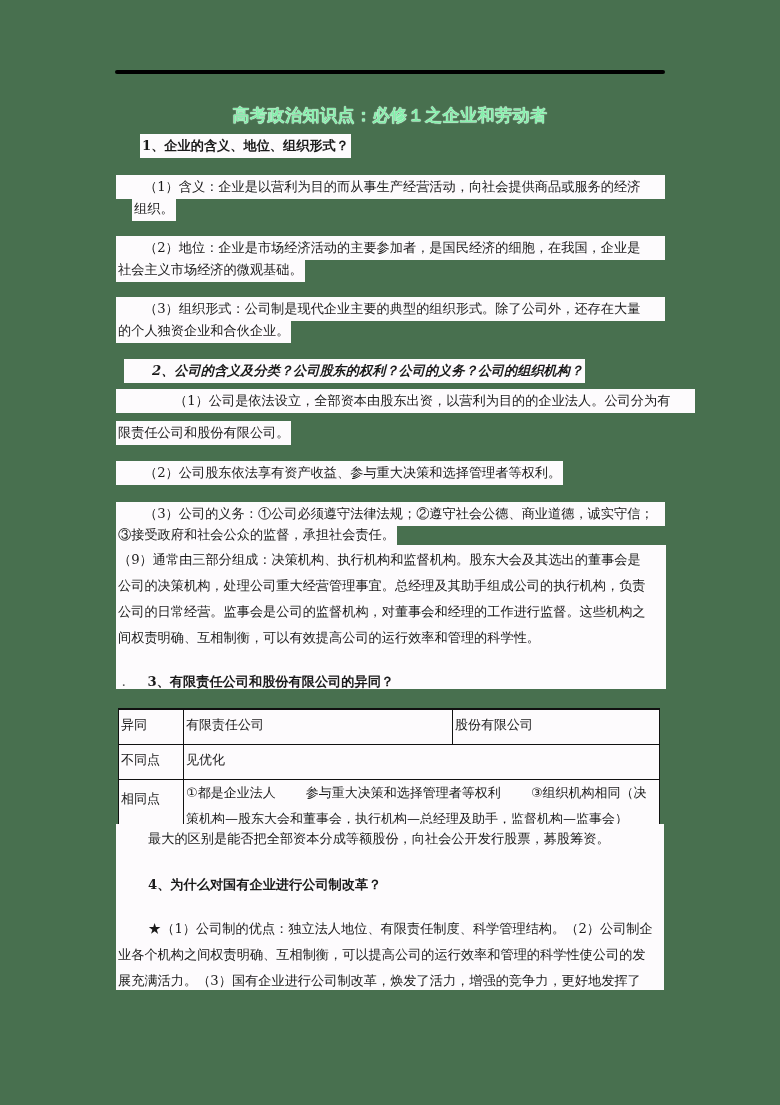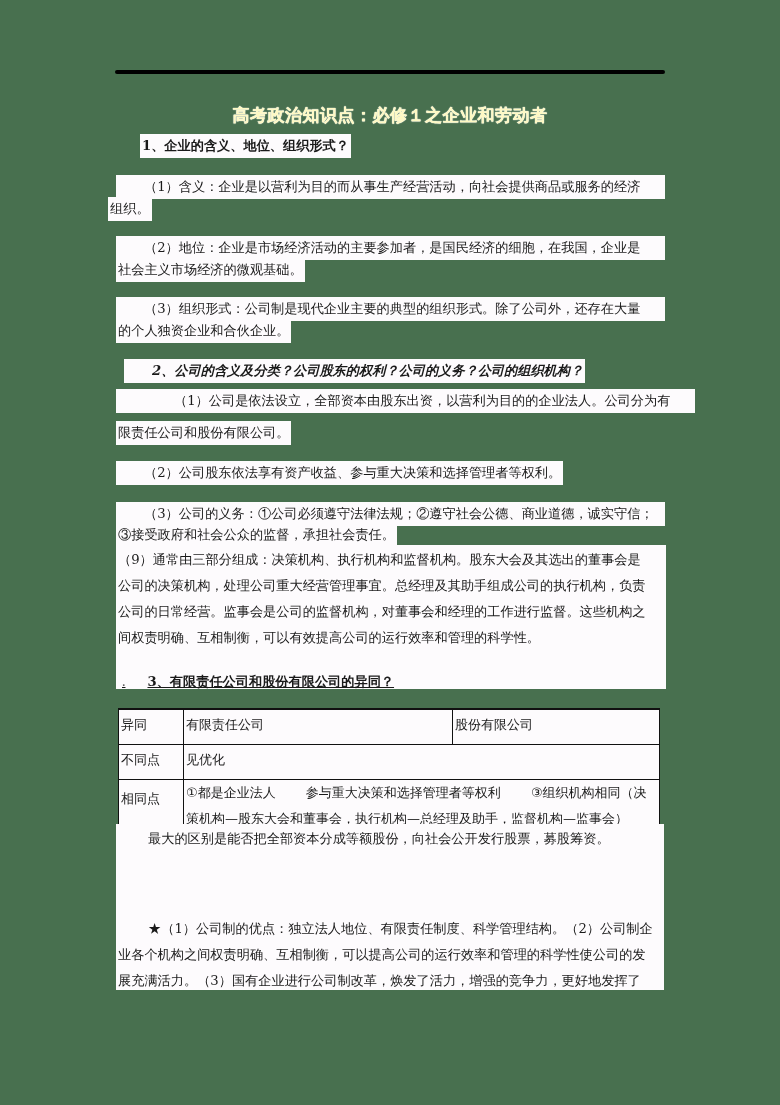--- a/index.html
+++ b/index.html
@@ -12,21 +12,21 @@
     color: #1a1a1a;
   }
   .rule {
     position: absolute; left: 115px; top: 70px;
     width: 550px; height: 4px; background: #000;
     border-radius: 2px;
   }
   .title {
     position: absolute; left: 115px; top: 104px; width: 550px;
     text-align: center;
-    font-size: 17px; font-weight: bold; color: #fef9c3;
+    font-size: 17px; font-weight: bold; color: #86efac;
     letter-spacing: 0.5px;
     text-shadow: 0 0 1px #fff, 0 0 1px #fff;
   }
   .hl {
     position: absolute;
     background: #fdfbfd;
     font-size: 13.2px;
     line-height: 24px;
     white-space: nowrap;
     padding: 0 2px;
@@ -62,21 +62,21 @@
 </style>
 </head>
 <body>
 
 <div class="rule"></div>
 <div class="title">高考政治知识点：必修１之企业和劳动者</div>
 
 <div class="hl bold" style="left:116px;top:134px;margin-left:24px;">1、企业的含义、地位、组织形式？</div>
 
 <div class="hl" style="left:116px;top:175px;width:545px;"><span style="padding-left:26px">（1）含义：企业是以营利为目的而从事生产经营活动，向社会提供商品或服务的经济</span></div>
-<div class="hl" style="left:108px;top:197px;text-align:right;">组织。</div>
+<div class="hl" style="left:132px;top:197px;text-align:right;">组织。</div>
 
 <div class="hl" style="left:116px;top:236px;width:545px;"><span style="padding-left:26px">（2）地位：企业是市场经济活动的主要参加者，是国民经济的细胞，在我国，企业是</span></div>
 <div class="hl" style="left:116px;top:258px;">社会主义市场经济的微观基础。</div>
 
 <div class="hl" style="left:116px;top:297px;width:545px;"><span style="padding-left:26px">（3）组织形式：公司制是现代企业主要的典型的组织形式。除了公司外，还存在大量</span></div>
 <div class="hl" style="left:116px;top:319px;">的个人独资企业和合伙企业。</div>
 
 <div class="hl bold" style="left:124px;top:359px;font-style:italic;"><span style="padding-left:26px">2、公司的含义及分类？公司股东的权利？公司的义务？公司的组织机构？</span></div>
 
 <div class="hl" style="left:116px;top:389px;width:545px;padding-left:32px;"><span style="padding-left:26px">（1）公司是依法设立，全部资本由股东出资，以营利为目的的企业法人。公司分为有</span></div>
@@ -85,21 +85,21 @@
 <div class="hl" style="left:116px;top:461px;"><span style="padding-left:26px">（2）公司股东依法享有资产收益、参与重大决策和选择管理者等权利。</span></div>
 
 <div class="hl" style="left:116px;top:502px;width:545px;"><span style="padding-left:26px">（3）公司的义务：①公司必须遵守法律法规；②遵守社会公德、商业道德，诚实守信；</span></div>
 <div class="hl" style="left:116px;top:523px;">③接受政府和社会公众的监督，承担社会责任。</div>
 
 <div class="block" style="left:116px;top:545px;width:548px;height:142px;padding:2px 0 0 2px;">
   <div class="line">（9）通常由三部分组成：决策机构、执行机构和监督机构。股东大会及其选出的董事会是</div>
   <div class="line">公司的决策机构，处理公司重大经营管理事宜。总经理及其助手组成公司的执行机构，负责</div>
   <div class="line">公司的日常经营。监事会是公司的监督机构，对董事会和经理的工作进行监督。这些机构之</div>
   <div class="line">间权责明确、互相制衡，可以有效提高公司的运行效率和管理的科学性。</div>
-  <div style="position:absolute;left:6px;top:124px;font-weight:bold;white-space:nowrap;text-decoration:underline;">
+  <div style="position:absolute;left:6px;top:124px;font-weight:bold;white-space:nowrap;">
     <span style="font-size:10px;color:#555;margin-right:22px">.</span><span>3、有限责任公司和股份有限公司的异同？</span>
   </div>
 </div>
 
 <table class="tbl">
   <tbody>
       <tr class="r1">
     <td class="c1">异同</td>
     <td class="c2">有限责任公司</td>
     <td>股份有限公司</td>
@@ -117,18 +117,19 @@
         <span>③组织机构相同（决</span>
       </div>
       <div style="white-space:nowrap;">策机构—股东大会和董事会，执行机构—总经理及助手，监督机构—监事会）</div>
     </td>
   </tr>
 </tbody>
   </table>
 
 <div class="block" style="left:116px;top:824px;width:548px;height:166px;">
   <div class="line" style="position:absolute;left:32px;top:2px;">最大的区别是能否把全部资本分成等额股份，向社会公开发行股票，募股筹资。</div>
+  <div class="line" style="position:absolute;left:32px;top:48px;font-weight:bold;">4、为什么对国有企业进行公司制改革？</div>
   <div style="position:absolute;left:2px;top:92px;">
     <div class="line" style="padding-left:30px;">★（1）公司制的优点：独立法人地位、有限责任制度、科学管理结构。（2）公司制企</div>
     <div class="line">业各个机构之间权责明确、互相制衡，可以提高公司的运行效率和管理的科学性使公司的发</div>
     <div class="line">展充满活力。（3）国有企业进行公司制改革，焕发了活力，增强的竞争力，更好地发挥了</div>
   </div>
 </div>
 
 </body></html>

